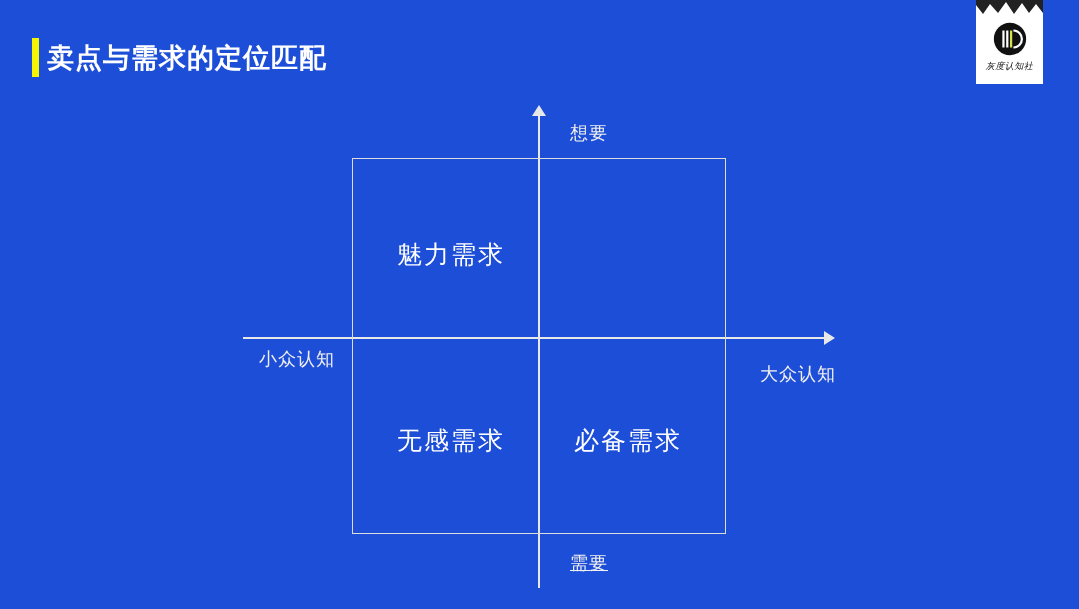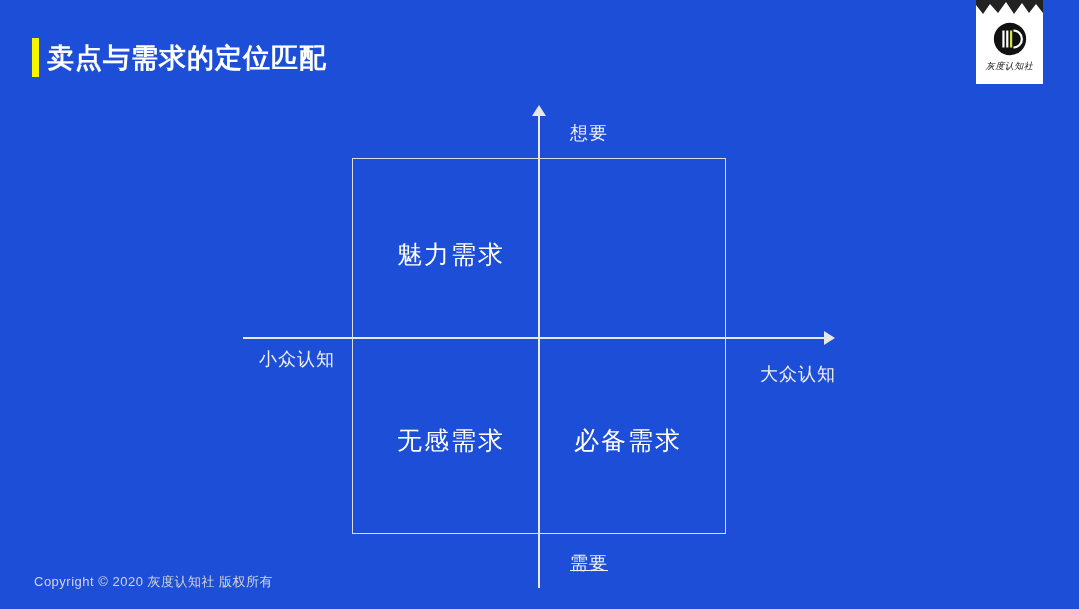--- a/index.html
+++ b/index.html
@@ -199,15 +199,14 @@
     <div class="quad-label quad-tl">魅力需求</div>
     <div class="quad-label quad-br">必备需求</div>
     <div class="quad-label quad-bl">无感需求</div>
 
     <div class="axis-label label-top">想要</div>
     <div class="axis-label label-bottom">需要</div>
     <div class="axis-label label-left">小众认知</div>
     <div class="axis-label label-right">大众认知</div>
   </div>
 
-  <div class="footer">Copyright © 2020 灰度认知社 版权所有</div>
 
 </div>
 
 </body></html>

